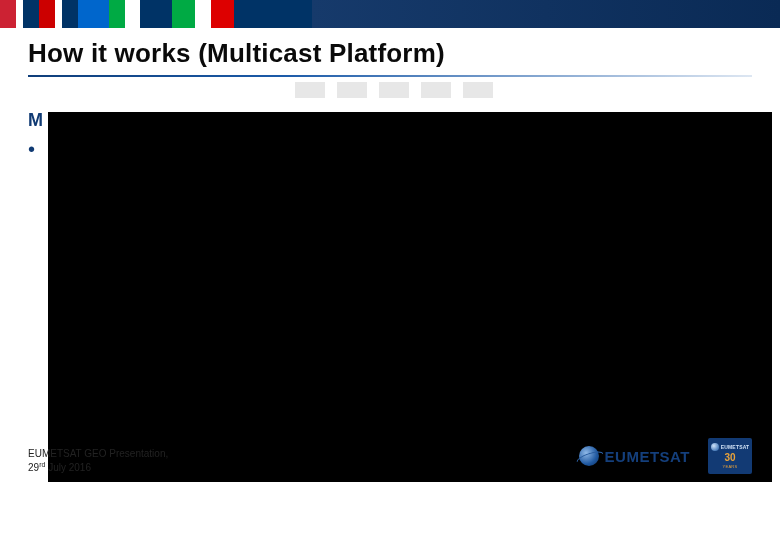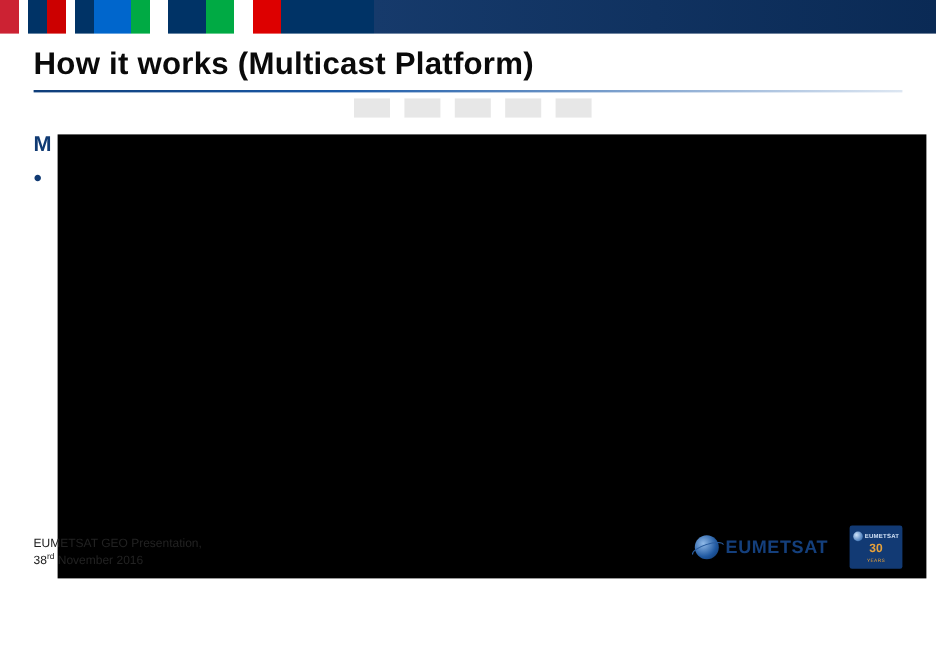--- a/index.html
+++ b/index.html
@@ -199,21 +199,21 @@
   <div class="body">
     <div class="section-label">M</div>
     <div class="bullet-dot">•</div>
   </div>
 
   <div class="blackbox"></div>
 
   <div class="footer">
     <div class="footer-left">
       <span>EUMETSAT GEO Presentation,</span><br>
-      <span>38</span><sup>rd</sup><span> November 2016</span>
+      <span>29</span><sup>rd</sup><span> July 2016</span>
     </div>
 
     <div class="footer-right">
       <div class="logo-main">
         <div class="orb"></div>
         <div class="word">EUMETSAT</div>
       </div>
       <div class="badge">
         <div class="toprow">
           <div class="mini-orb"></div>

